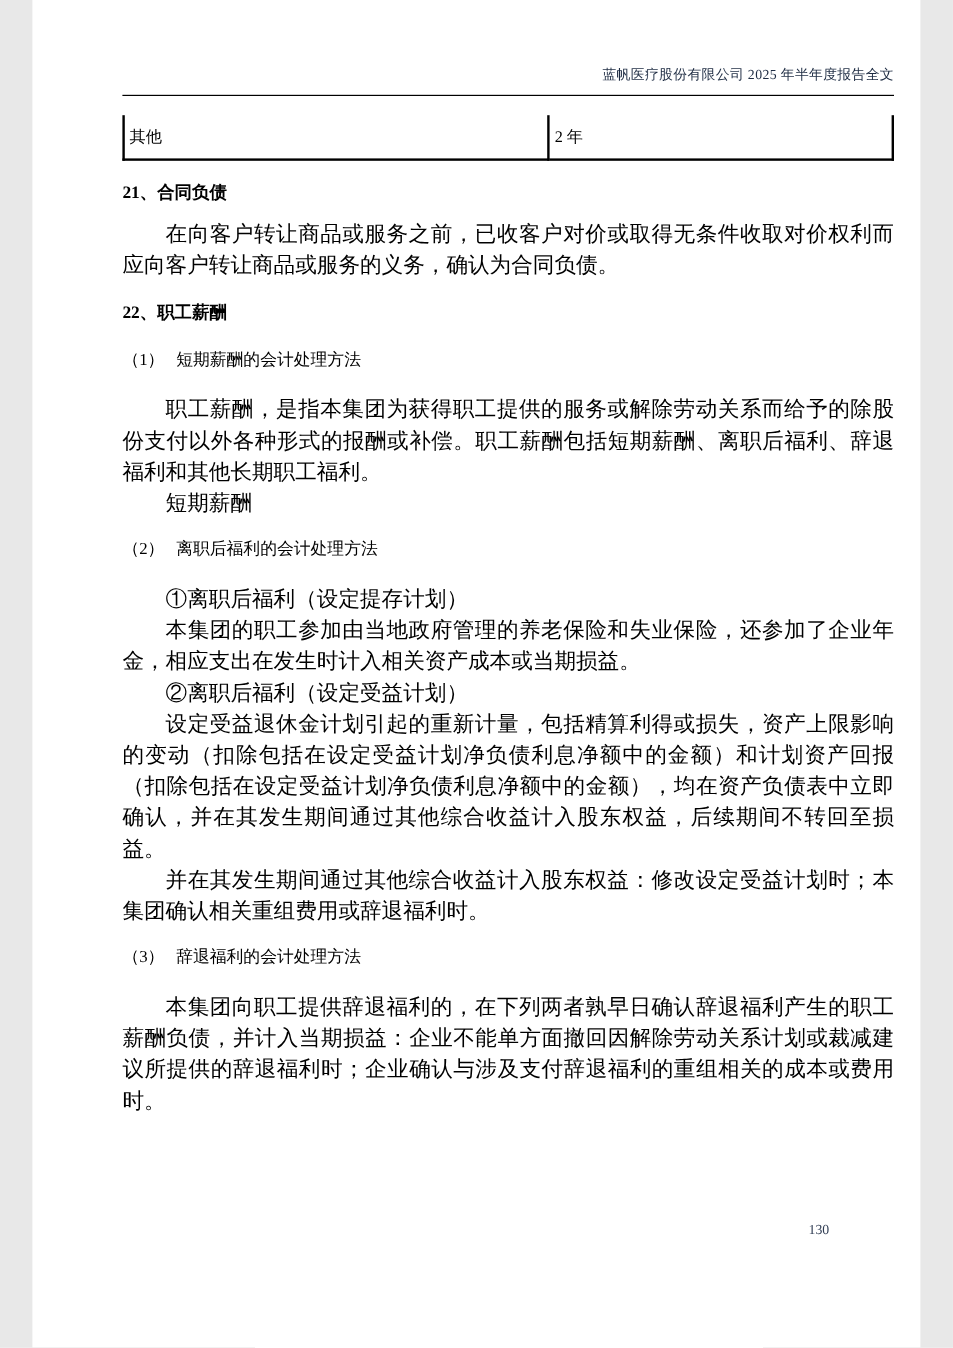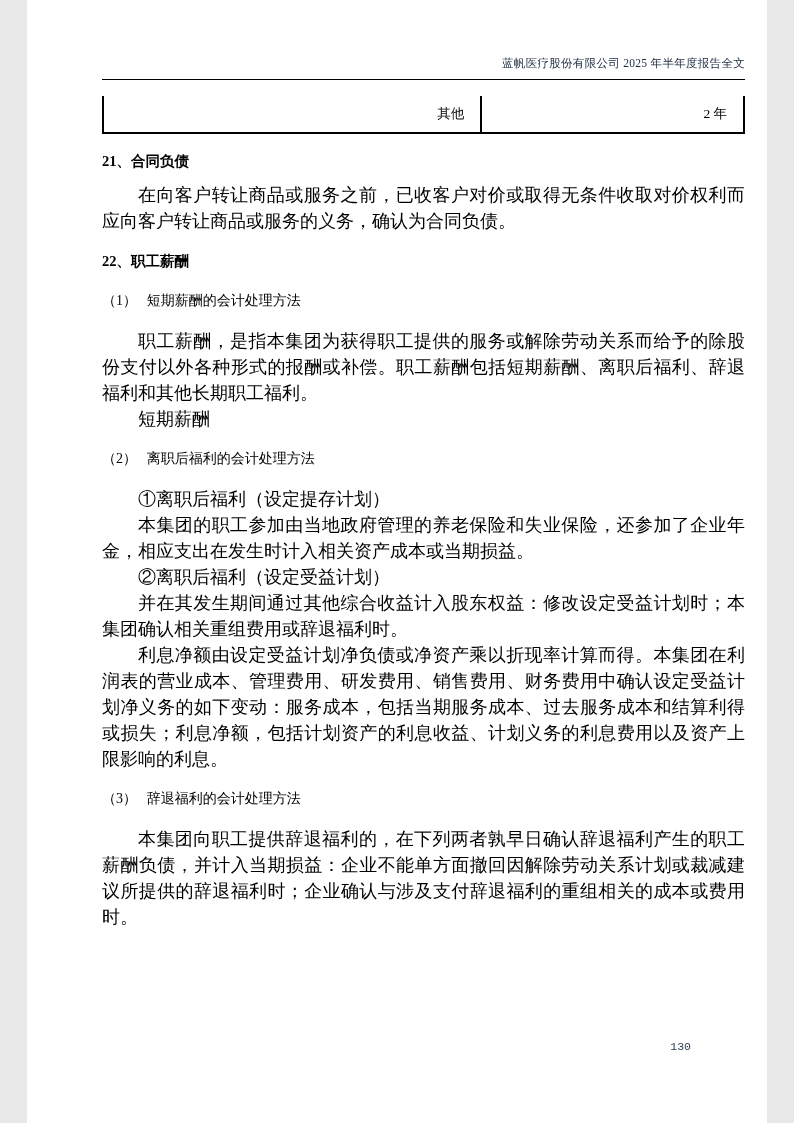--- a/index.html
+++ b/index.html
@@ -40,24 +40,24 @@
   .tbl {
     width: 100%;
     border-collapse: collapse;
     margin-top: 16px;
     table-layout: fixed;
   }
   .tbl td {
     border: 2px solid #000000;
     border-top: none;
     height: 36px;
-    text-align: right;
+    text-align: left;
     vertical-align: middle;
     font-size: 13.5px;
-    padding: 0 16px;
+    padding: 0 4px;
   }
   .tbl td.c1 { width: 53.7%; }
   .tbl tr { border-bottom: 2.4px solid #000; }
   
   .body-text {
     margin-top: 4px;
   }
   p.para {
     margin: 0;
     font-size: 18px;
@@ -76,24 +76,23 @@
     margin: 14px 0 14px 0;
     font-size: 14px;
     font-weight: normal;
     line-height: 26px;
   }
   h4.subsec .num { margin-right: 0.7em; }
   
   .page-footer {
     position: absolute;
     right: 76px;
-    bottom: 70px;
+    bottom: 92px;
     font-size: 11.5px;
     color: #2e3b52;
-    font-family: Liberation Mono, monospace;
   }
 </style>
 </head>
 <body>
 
 <div class="page">
   <div class="content">
 
     <div class="doc-header">
       <span class="title">蓝帆医疗股份有限公司 2025 年半年度报告全文</span>
@@ -115,22 +114,22 @@
       <h3 class="sec">22、职工薪酬</h3>
 
       <h4 class="subsec"><span class="num">（1）</span><span>短期薪酬的会计处理方法</span></h4>
       <p class="para">职工薪酬，是指本集团为获得职工提供的服务或解除劳动关系而给予的除股份支付以外各种形式的报酬或补偿。职工薪酬包括短期薪酬、离职后福利、辞退福利和其他长期职工福利。</p>
       <p class="para">短期薪酬</p>
 
       <h4 class="subsec"><span class="num">（2）</span><span>离职后福利的会计处理方法</span></h4>
       <p class="para">①离职后福利（设定提存计划）</p>
       <p class="para">本集团的职工参加由当地政府管理的养老保险和失业保险，还参加了企业年金，相应支出在发生时计入相关资产成本或当期损益。</p>
       <p class="para">②离职后福利（设定受益计划）</p>
+      <p class="para">设定受益退休金计划引起的重新计量，包括精算利得或损失，资产上限影响的变动（扣除包括在设定受益计划净负债利息净额中的金额）和计划资产回报（扣除包括在设定受益计划净负债利息净额中的金额），均在资产负债表中立即确认，并在其发生期间通过其他综合收益计入股东权益，后续期间不转回至损益。</p>
       <p class="para">并在其发生期间通过其他综合收益计入股东权益：修改设定受益计划时；本集团确认相关重组费用或辞退福利时。</p>
-      <p class="para">利息净额由设定受益计划净负债或净资产乘以折现率计算而得。本集团在利润表的营业成本、管理费用、研发费用、销售费用、财务费用中确认设定受益计划净义务的如下变动：服务成本，包括当期服务成本、过去服务成本和结算利得或损失；利息净额，包括计划资产的利息收益、计划义务的利息费用以及资产上限影响的利息。</p>
 
       <h4 class="subsec"><span class="num">（3）</span><span>辞退福利的会计处理方法</span></h4>
       <p class="para">本集团向职工提供辞退福利的，在下列两者孰早日确认辞退福利产生的职工薪酬负债，并计入当期损益：企业不能单方面撤回因解除劳动关系计划或裁减建议所提供的辞退福利时；企业确认与涉及支付辞退福利的重组相关的成本或费用时。</p>
     </div>
   </div>
 
   <div class="page-footer">130</div>
 </div>
 
 </body></html>

